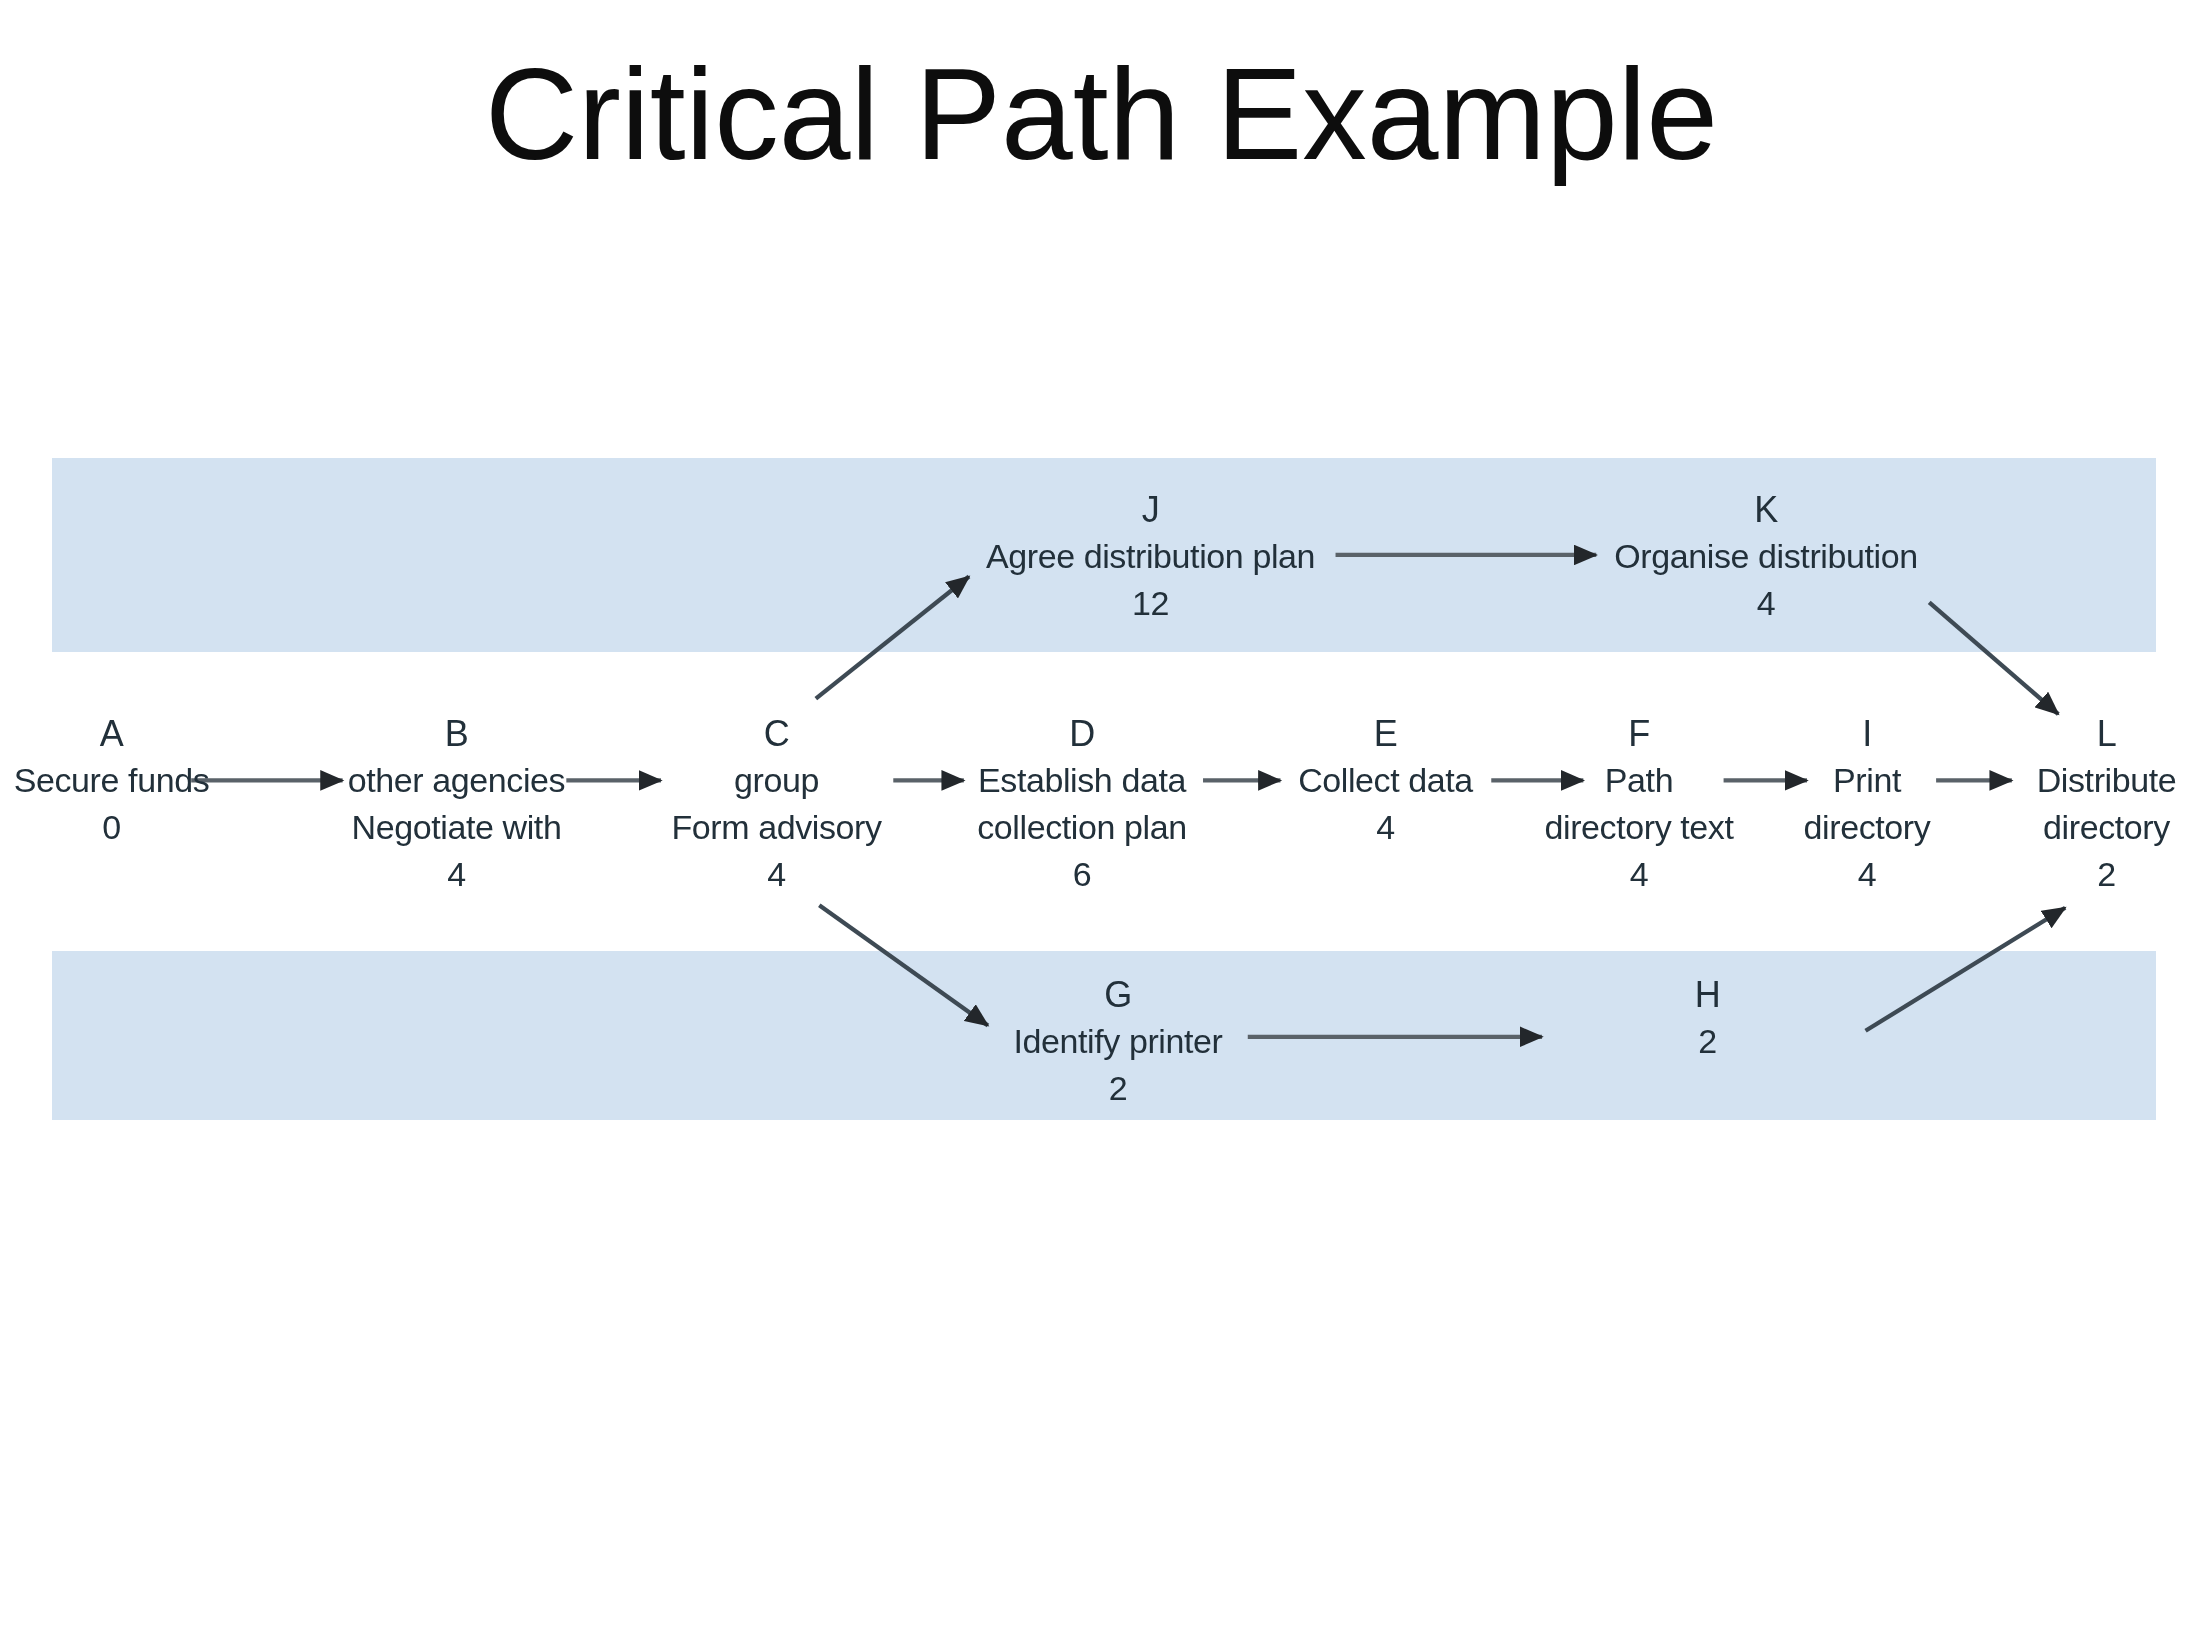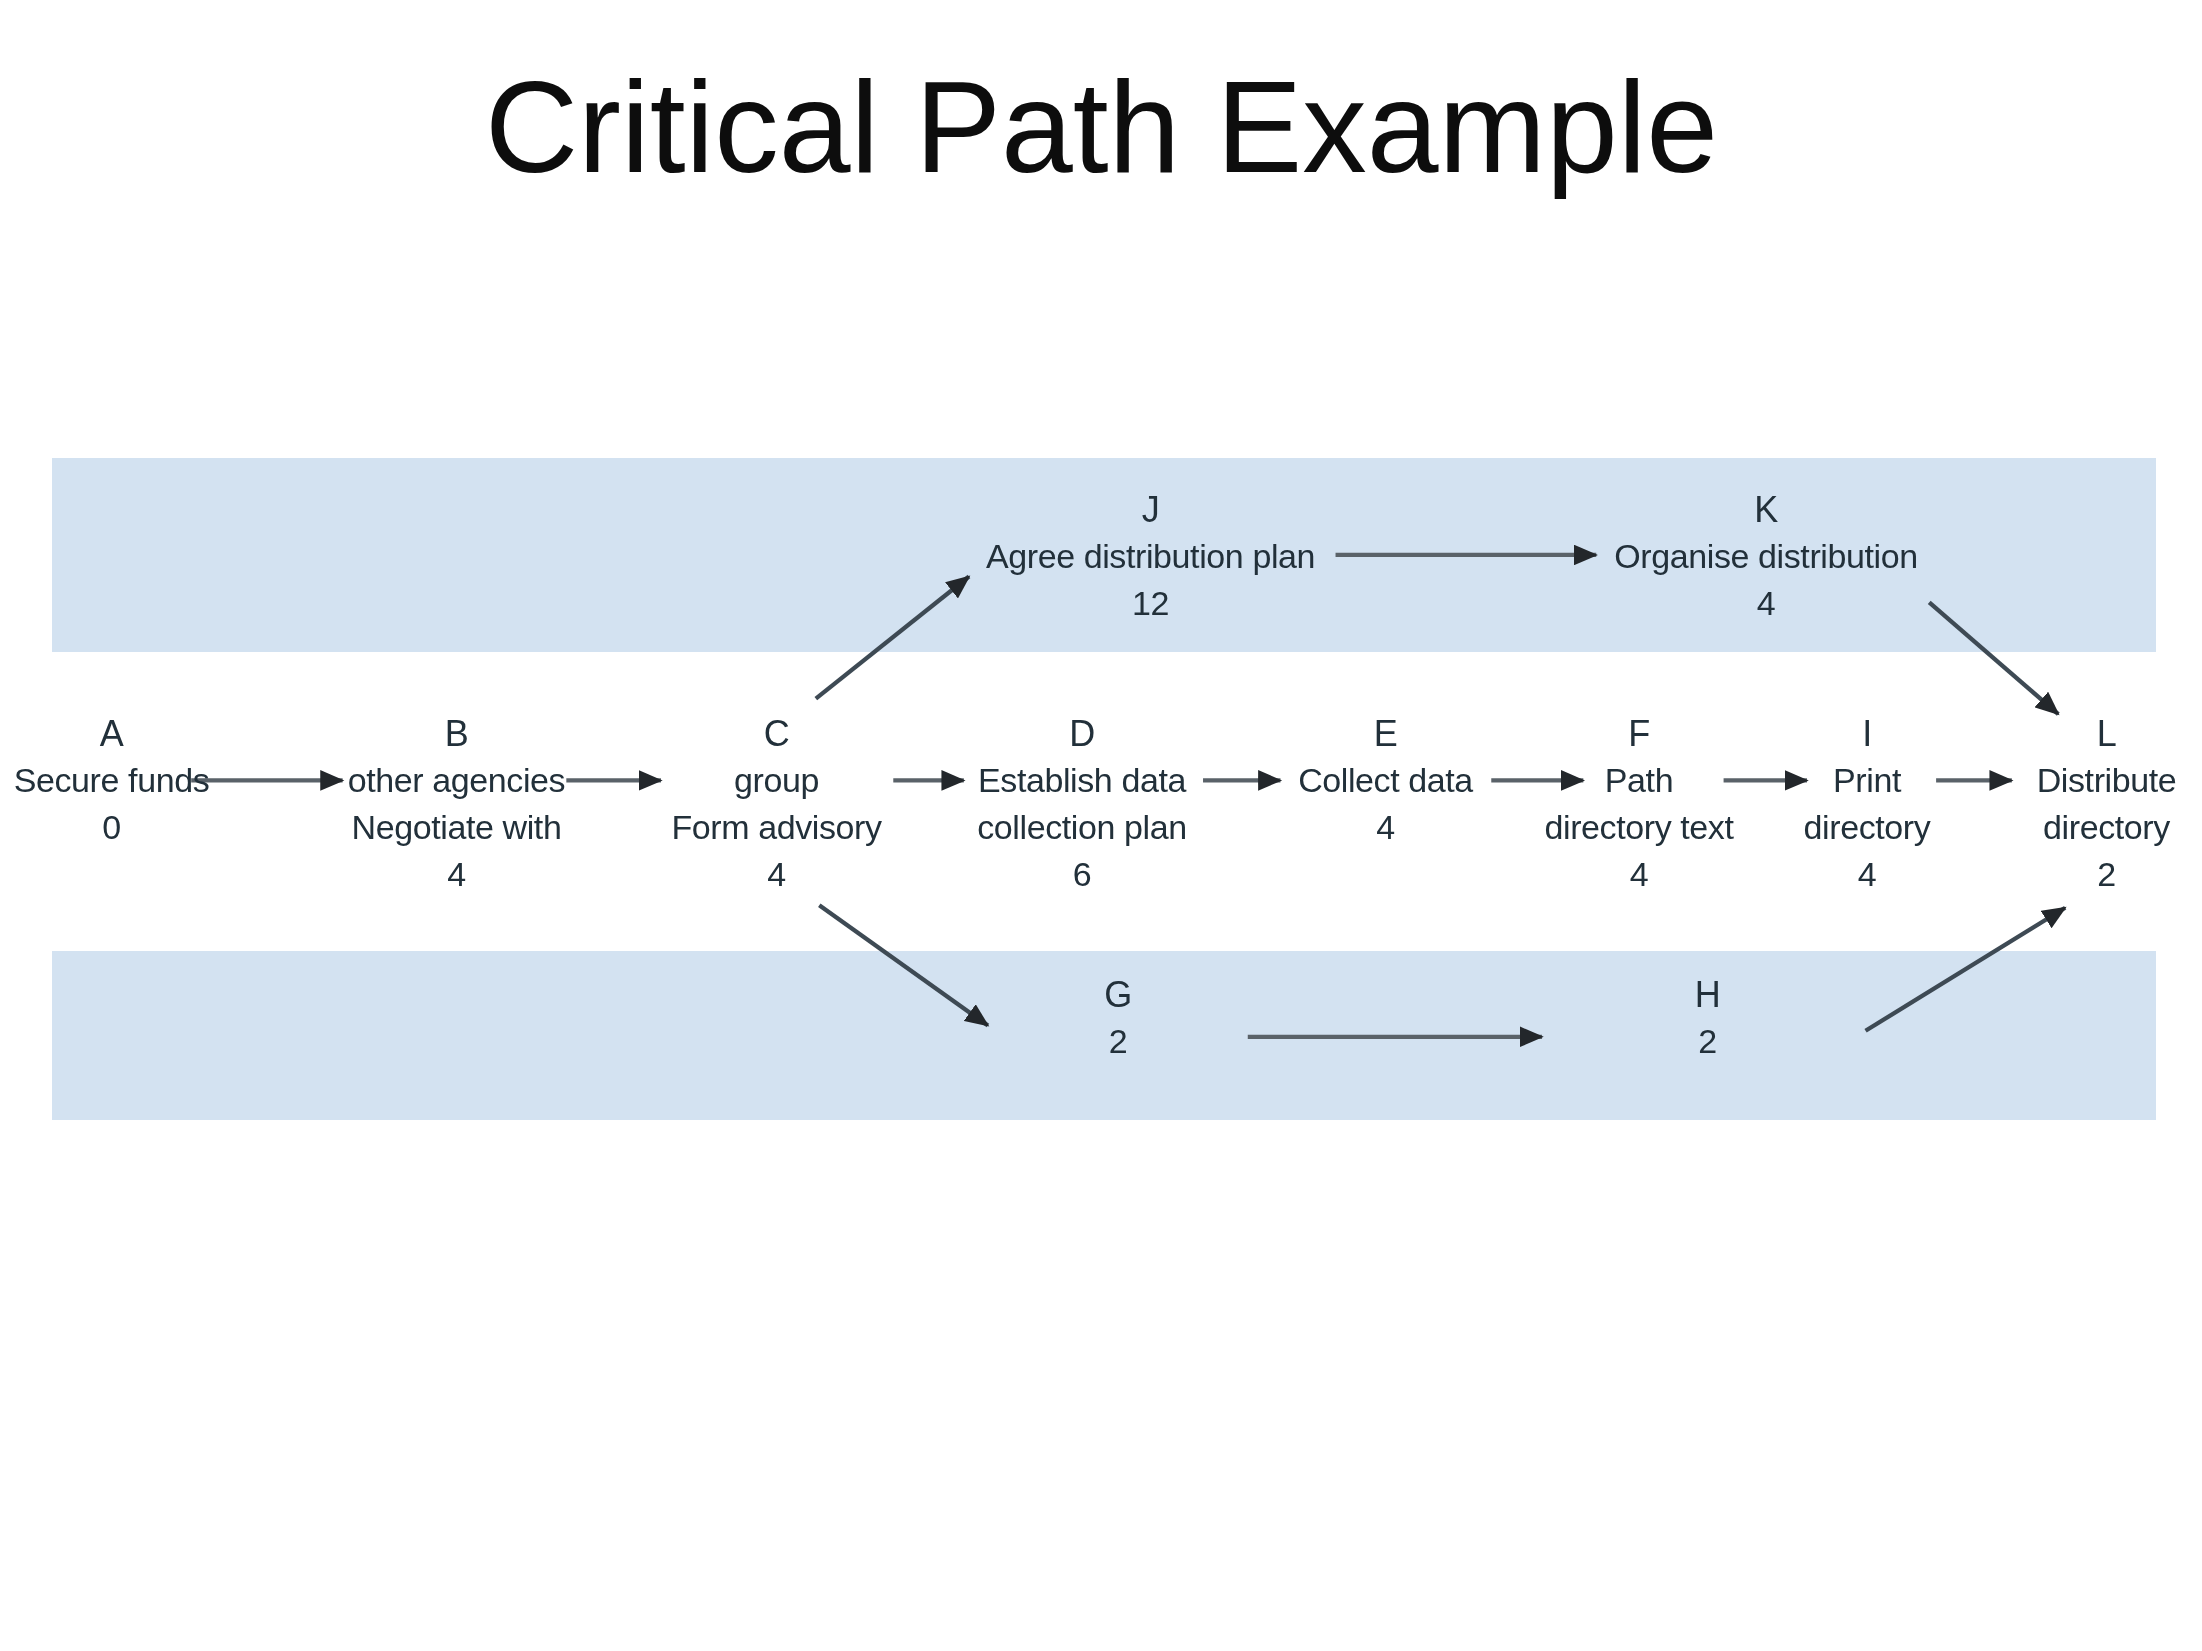--- a/index.html
+++ b/index.html
@@ -11,21 +11,21 @@
     position: relative;
     width: 2203px;
     height: 1652px;
     overflow: hidden;
     font-family: "Liberation Sans", sans-serif;
     color: #22303a;
   }
   .slide-title {
     position: absolute;
     left: 0;
-    top: 53px;
+    top: 40px;
     width: 2203px;
     text-align: center;
     font-size: 129px;
     font-weight: 400;
     letter-spacing: 0px;
     color: #0d0d0d;
     margin: 0;
   }
   .figure {
     position: absolute;
@@ -159,20 +159,21 @@
   </div>
 
   <div class="node" style="left:1551px; top:486px; width:430px">
     <div class="nid">K</div>
     <div class="nline">Organise distribution</div>
     <div class="ndur">4</div>
   </div>
 
   <div class="node" style="left:946px; top:971px; width:344px">
     <div class="nid">G</div>
+    <div class="nline">Identify printer</div>
     <div class="ndur">2</div>
   </div>
 
   <div class="node" style="left:1501px; top:971px; width:413px">
     <div class="nid">H</div>
     <div class="ndur">2</div>
   </div>
 
 </div>
 

